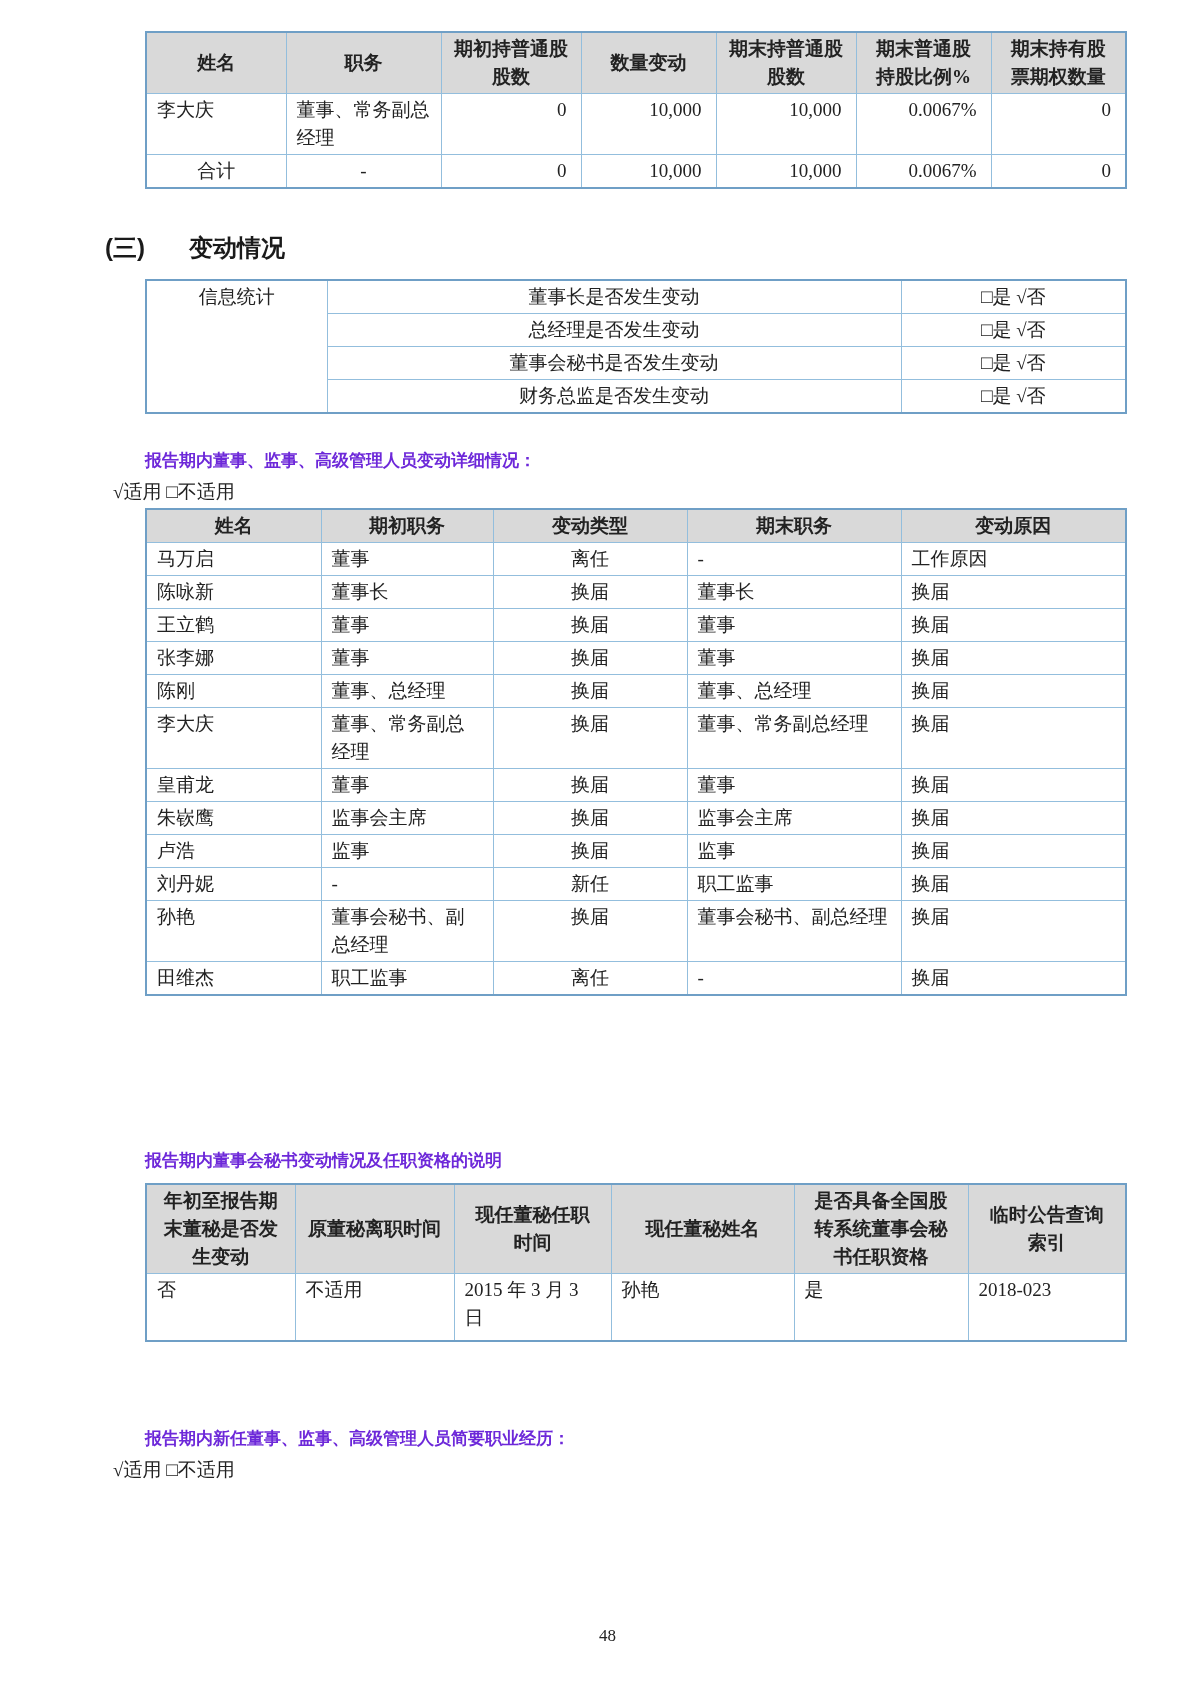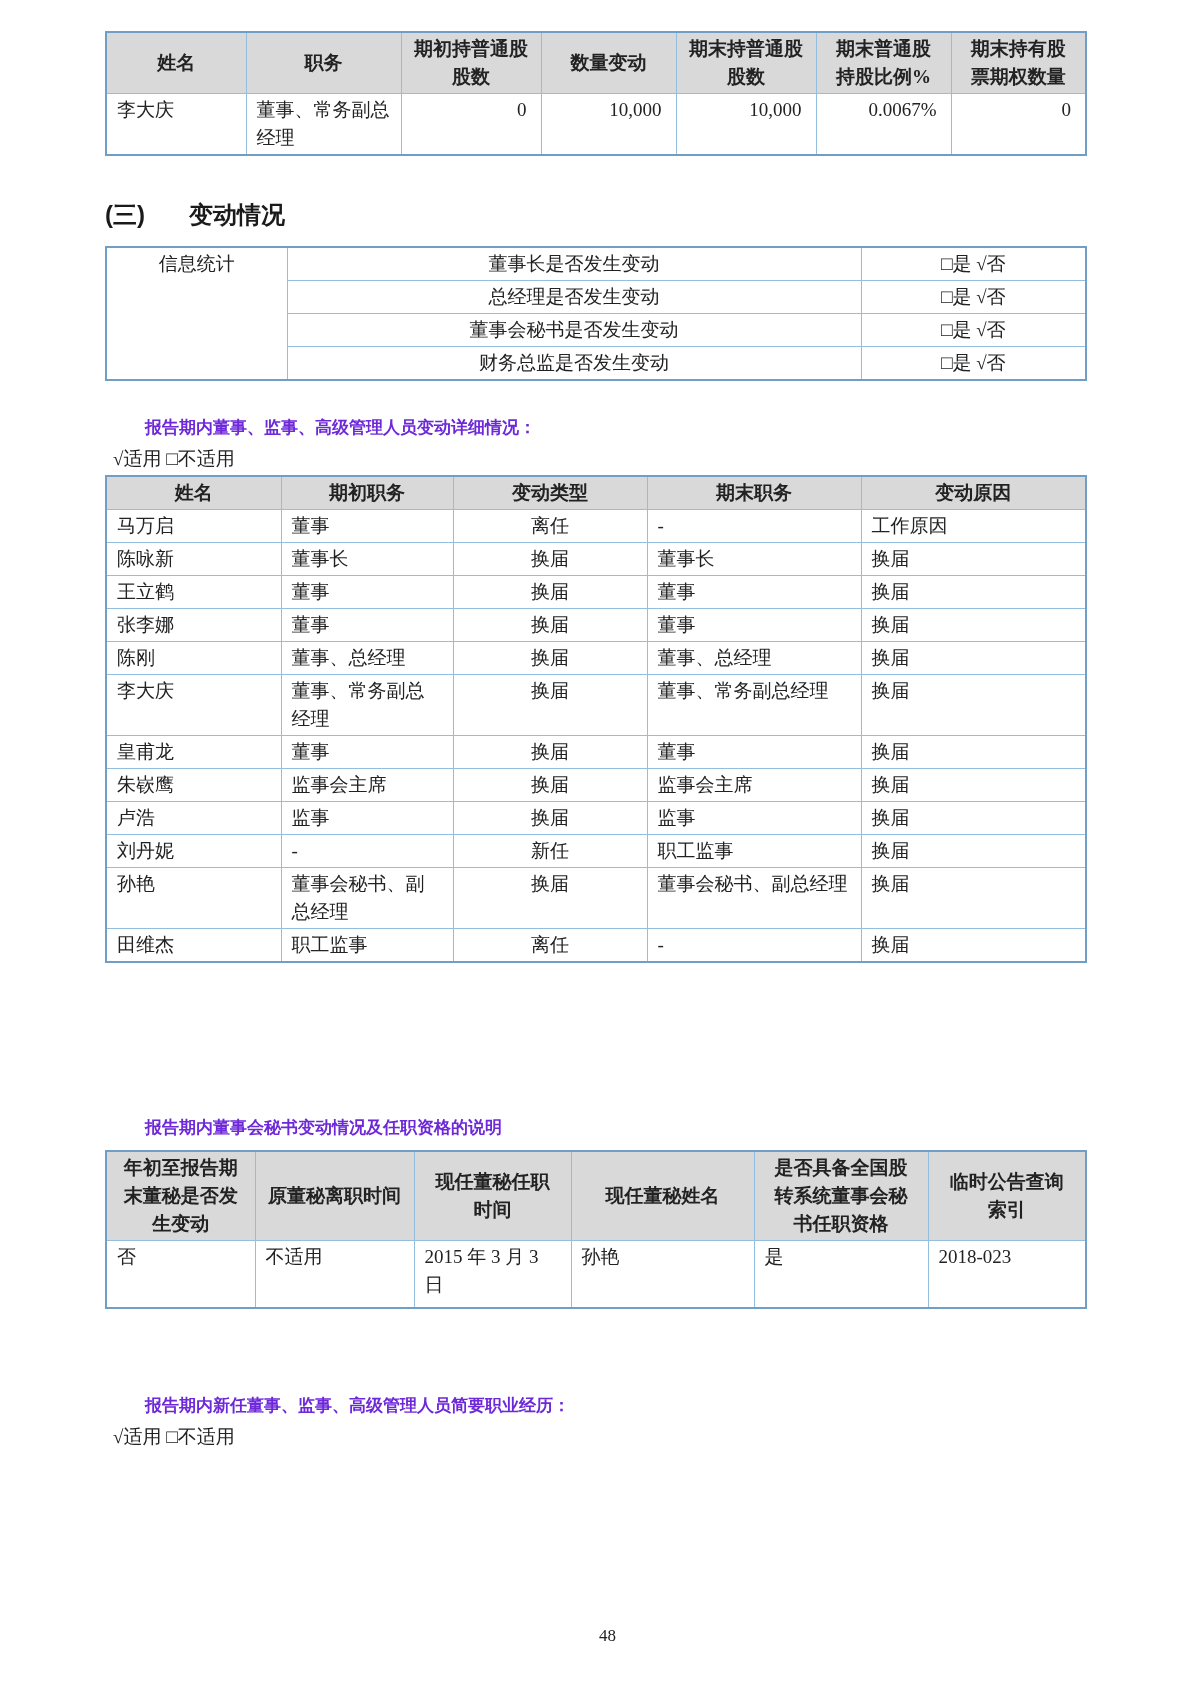--- a/index.html
+++ b/index.html
@@ -6,20 +6,21 @@
   body {
     width:1200px; height:1697px; background:#ffffff; position:relative;
     font-family:"Liberation Serif","DejaVu Serif",serif;
     color:#222222; font-size:19px;
   }
   .content { width:980px; margin-left:105px; }
 
   table.tbl {
     border-collapse:collapse; table-layout:fixed; width:980px;
     border:2px solid #6f9fc6;
+    margin-left:40px;
   }
   table.tbl th, table.tbl td {
     border:1px solid #93bedd; overflow-wrap:break-word; word-break:break-word;
   }
   table.tbl th {
     background:#d9d9d9; font-weight:bold; text-align:center;
     padding:2px 12px; line-height:28px; vertical-align:middle;
   }
   table.tbl td { padding:2px 10px; line-height:28px; vertical-align:top; }
 
@@ -92,20 +93,29 @@
     <tbody>
       <tr>
         <td>李大庆</td>
         <td>董事、常务副总经理</td>
         <td class="num">0</td>
         <td class="num">10,000</td>
         <td class="num">10,000</td>
         <td class="num">0.0067%</td>
         <td class="num">0</td>
       </tr>
+      <tr>
+        <td class="ctr">合计</td>
+        <td class="ctr">-</td>
+        <td class="num">0</td>
+        <td class="num">10,000</td>
+        <td class="num">10,000</td>
+        <td class="num">0.0067%</td>
+        <td class="num">0</td>
+      </tr>
     </tbody>
   </table>
 
   <div class="sec-heading">
     <span class="sec-num">(三)</span><span>变动情况</span>
   </div>
 
   <table class="tbl t2">
     <colgroup>
         <col style="width:181px">

